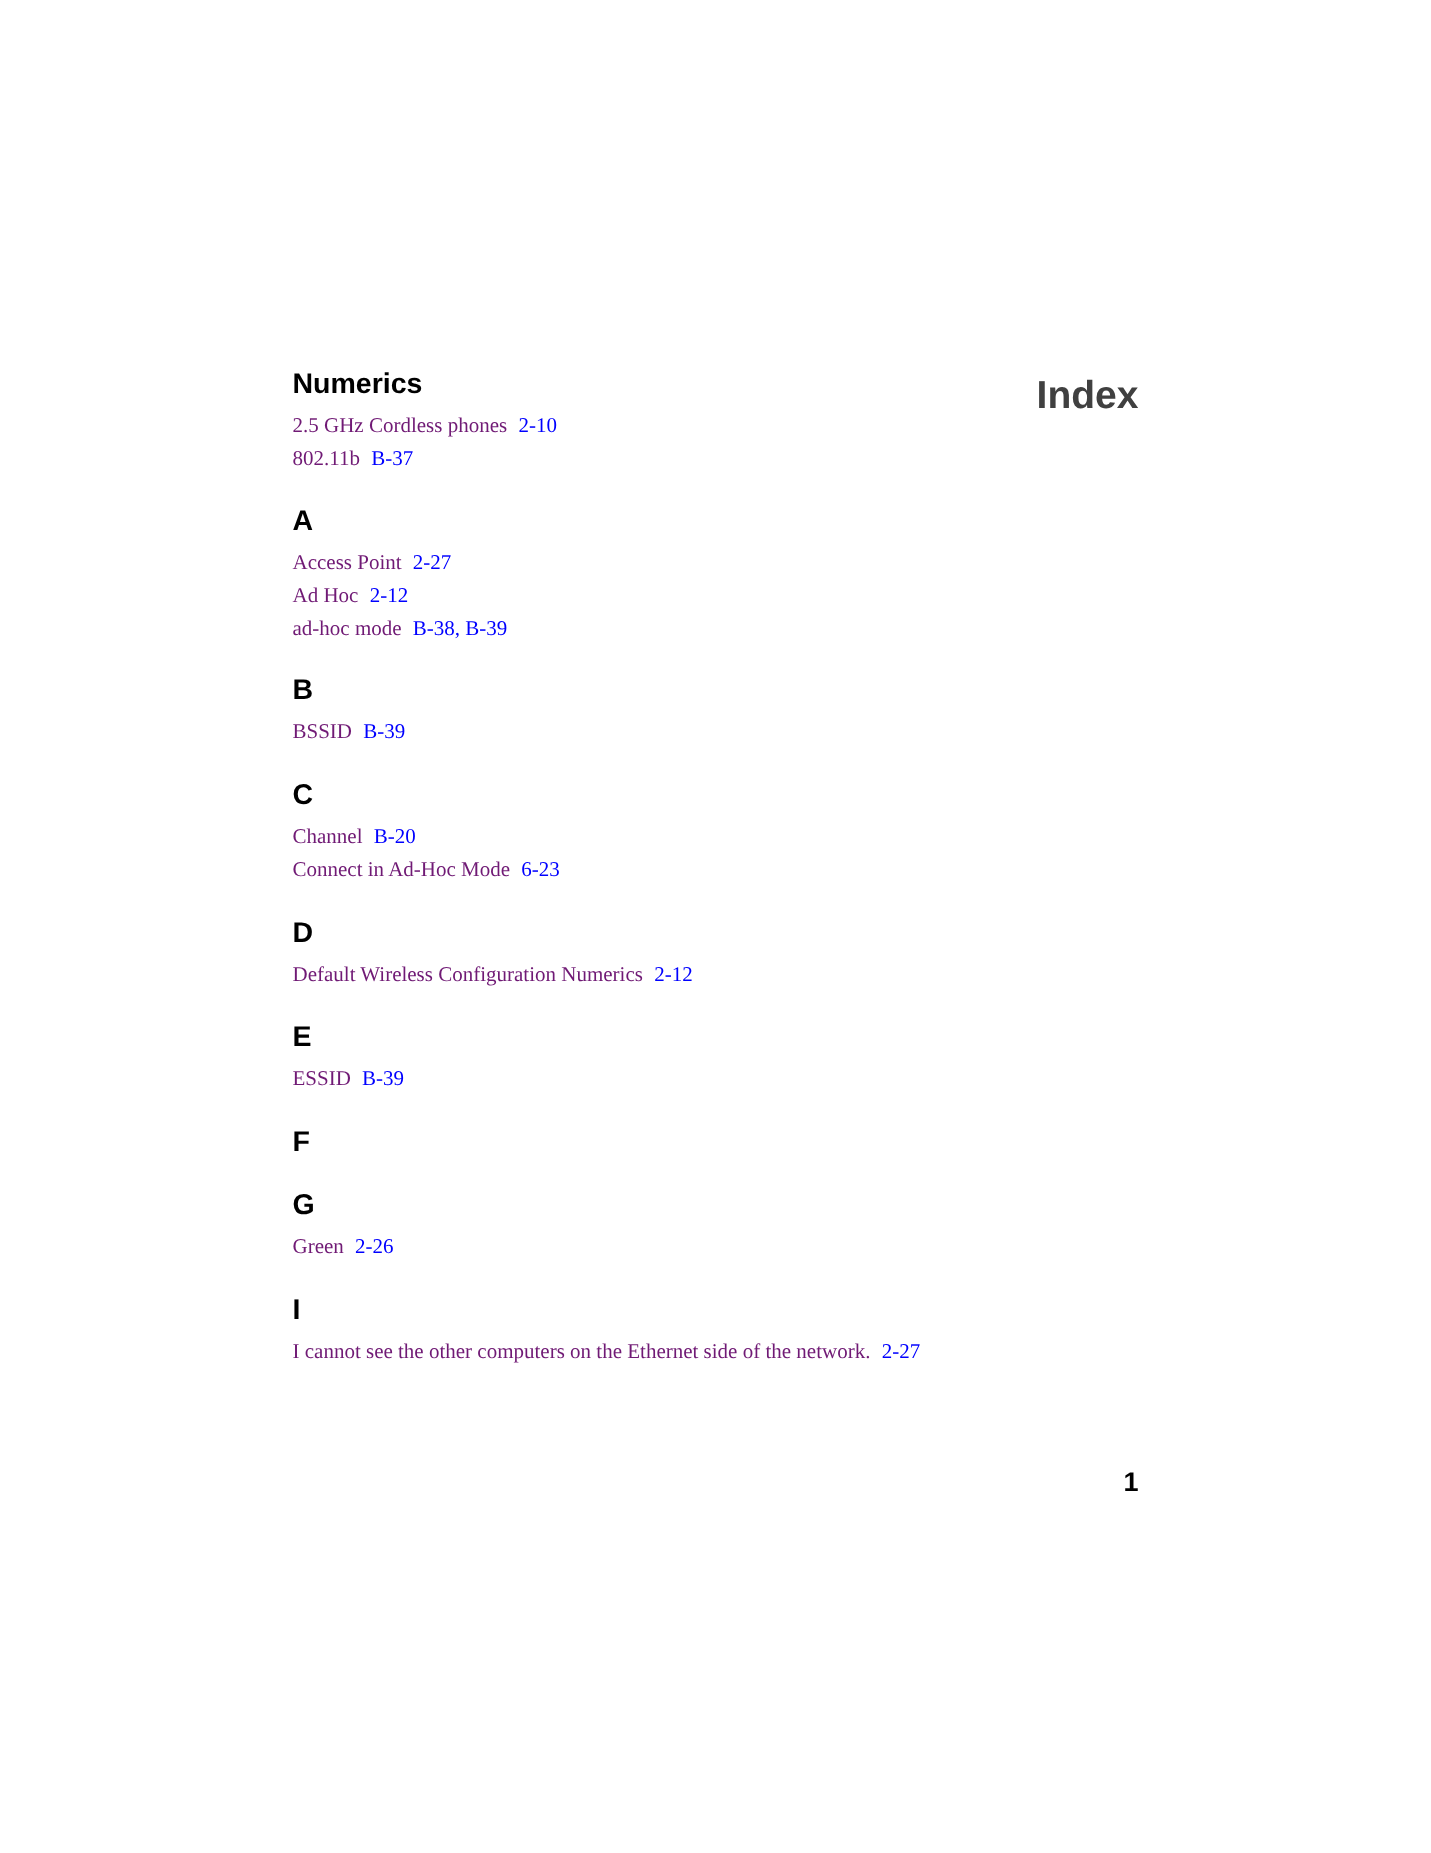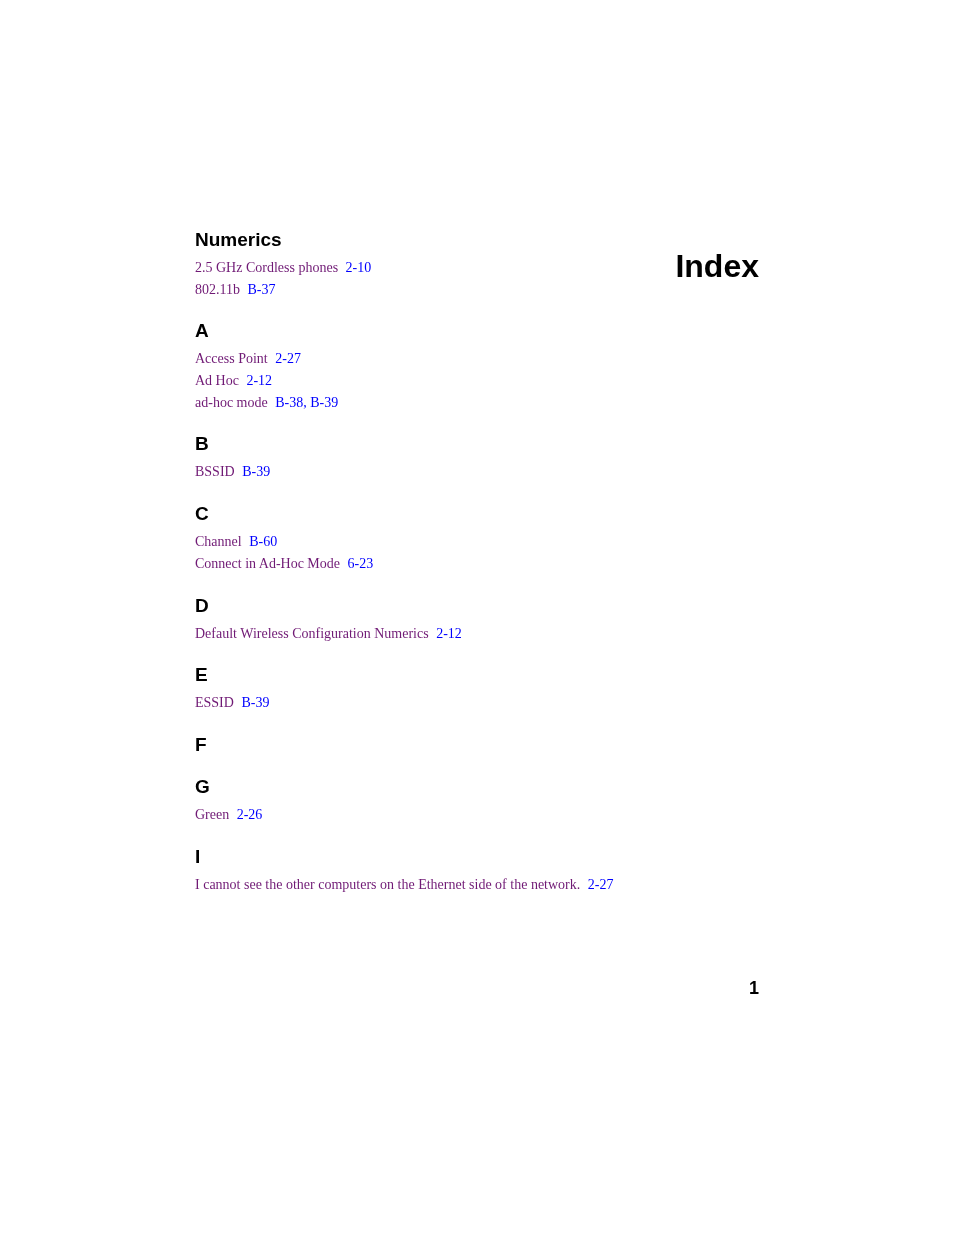--- a/index.html
+++ b/index.html
@@ -13,27 +13,27 @@
       width: 954px;
       height: 1235px;
       position: relative;
     }
     .page-title {
       position: absolute;
       right: 195px;
       top: 248px;
       font-family: Arial, Helvetica, sans-serif;
       font-weight: bold;
-      font-size: 32px;
-      color: #000000;
+      font-size: 26px;
+      color: #404040;
     }
     .content {
       position: absolute;
       left: 195px;
-      top: 229px;
+      top: 246px;
       width: 560px;
     }
     .section {
       margin-bottom: 20px;
     }
     .section-heading {
       font-family: Arial, Helvetica, sans-serif;
       font-weight: bold;
       font-size: 19px;
       color: #000000;
@@ -102,21 +102,21 @@
     <a class="index-entry">
       <span class="entry-term">BSSID</span>
       <span class="entry-page">B-39</span>
     </a>
   </div>
 
   <div class="section">
     <div class="section-heading">C</div>
     <a class="index-entry">
       <span class="entry-term">Channel</span>
-      <span class="entry-page">B-60</span>
+      <span class="entry-page">B-20</span>
     </a>
     <a class="index-entry">
       <span class="entry-term">Connect in Ad-Hoc Mode</span>
       <span class="entry-page">6-23</span>
     </a>
   </div>
 
   <div class="section">
     <div class="section-heading">D</div>
     <a class="index-entry">

